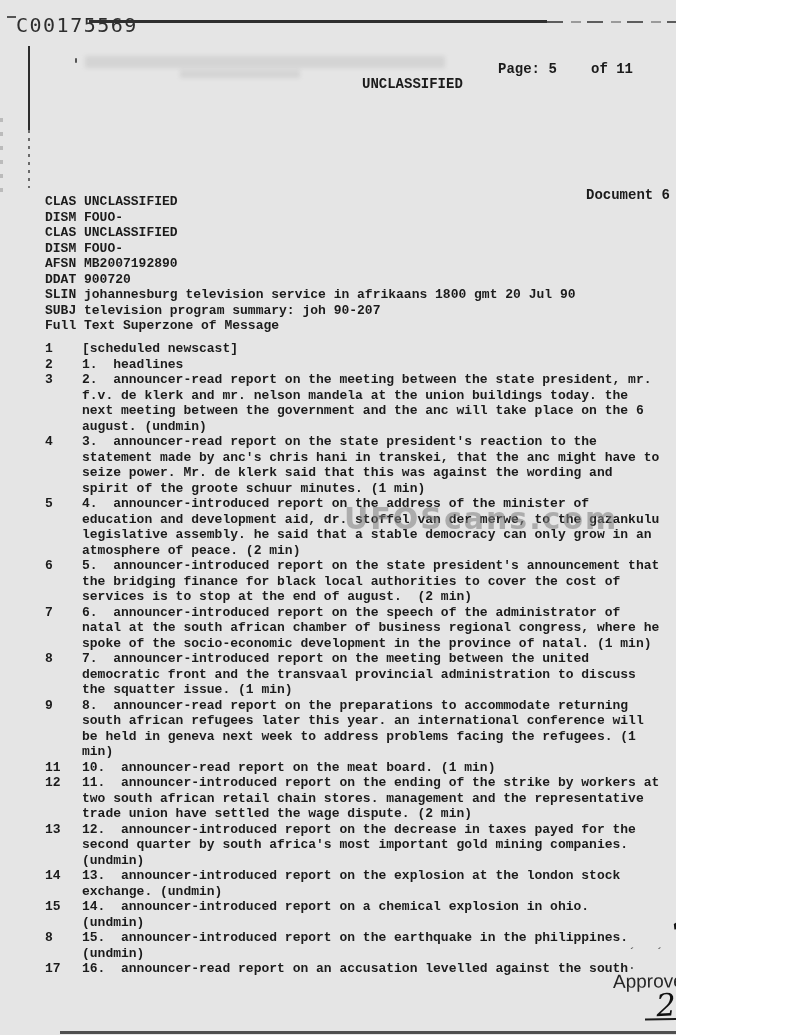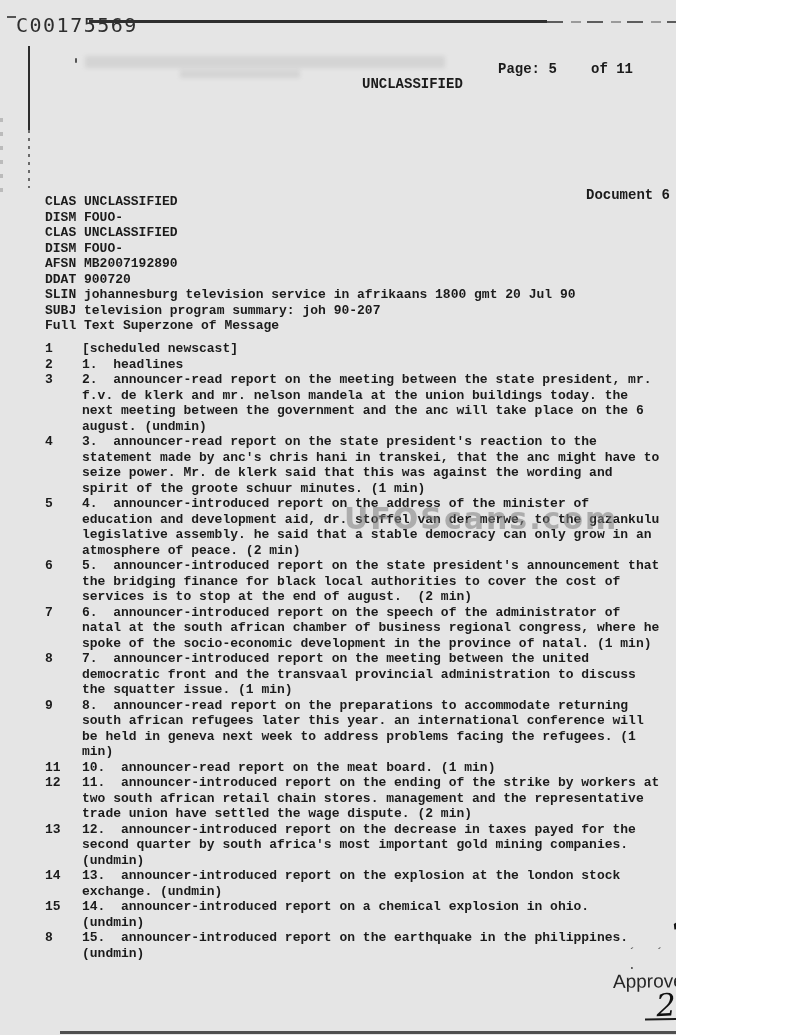--- a/index.html
+++ b/index.html
@@ -147,21 +147,21 @@
 the squatter issue. (1 min)</div></div><div class="item-row"><div class="item-num">9</div><div class="item-text">8.  announcer-read report on the preparations to accommodate returning
 south african refugees later this year. an international conference will
 be held in geneva next week to address problems facing the refugees. (1
 min)</div></div><div class="item-row"><div class="item-num">11</div><div class="item-text">10.  announcer-read report on the meat board. (1 min)</div></div><div class="item-row"><div class="item-num">12</div><div class="item-text">11.  announcer-introduced report on the ending of the strike by workers at
 two south african retail chain stores. management and the representative
 trade union have settled the wage dispute. (2 min)</div></div><div class="item-row"><div class="item-num">13</div><div class="item-text">12.  announcer-introduced report on the decrease in taxes payed for the
 second quarter by south africa's most important gold mining companies.
 (undmin)</div></div><div class="item-row"><div class="item-num">14</div><div class="item-text">13.  announcer-introduced report on the explosion at the london stock
 exchange. (undmin)</div></div><div class="item-row"><div class="item-num">15</div><div class="item-text">14.  announcer-introduced report on a chemical explosion in ohio.
 (undmin)</div></div><div class="item-row"><div class="item-num">8</div><div class="item-text">15.  announcer-introduced report on the earthquake in the philippines.
-(undmin)</div></div></div>
+(undmin)</div></div><div class="item-row"><div class="item-num">17</div><div class="item-text">16.  announcer-read report on an accusation levelled against the south</div></div></div>
 
   <div class="abs watermark">UFOScans.com</div>
 
   <div class="abs hw-236">236</div>
   <div class="abs stamp-marks">´ ´ ·</div>
   <div class="abs stamp">Approved for Release</div>
   <div class="abs hw-date">2/2010</div>
   <div class="abs date-underline"></div>
 
   <div class="abs right-edge-line"></div>

